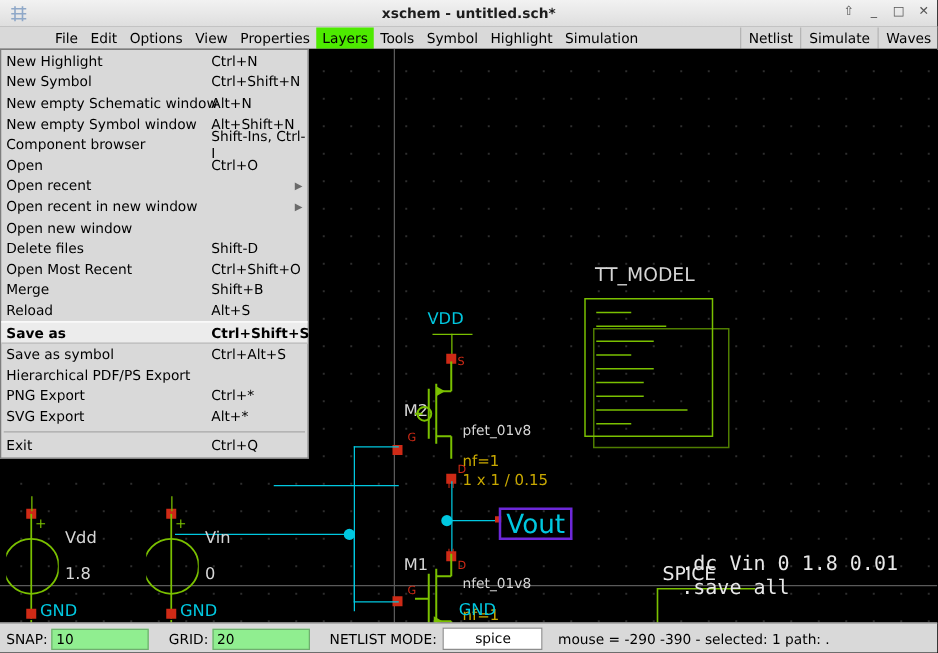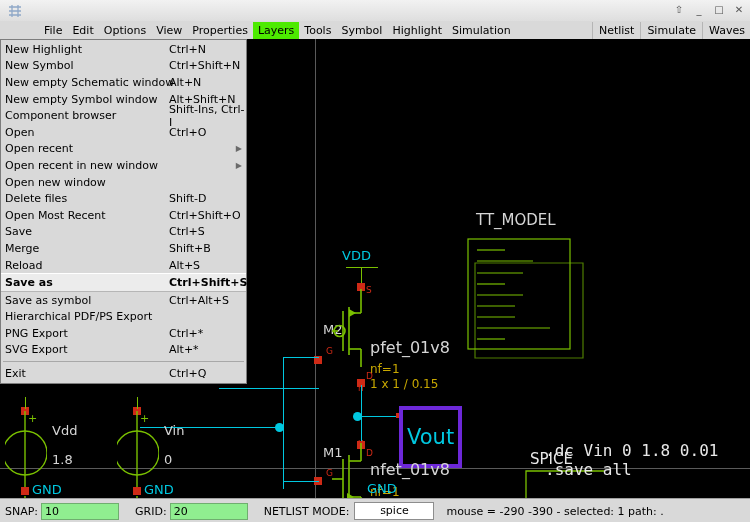--- a/index.html
+++ b/index.html
@@ -61,30 +61,30 @@
   .gwire{position:absolute;background:#7ac000;}
   .gwire.h{height:1px;}
   .gwire.v{width:1px;}
 
   .jdot{position:absolute;width:9px;height:9px;border-radius:50%;background:#00c8e0;}
   .pin{position:absolute;width:8px;height:8px;background:#cf2a16;}
 
   .lbl{position:absolute;white-space:nowrap;font-family:"DejaVu Sans", sans-serif;}
   .lbl-net{color:#00c8e0;font-size:13px;}
   .lbl-name{color:#d6d6d6;font-size:13px;}
-  .lbl-model{color:#d6d6d6;font-size:16px;}
+  .lbl-model{color:#d6d6d6;font-size:11px;}
   .lbl-param{color:#c8a800;font-size:12px;}
   .lbl-pin{color:#cf2a16;font-size:9px;}
   .lbl-sym{color:#d6d6d6;font-size:12px;}
   .lbl-val{color:#d6d6d6;font-size:12px;}
   .lbl-plus{color:#7ac000;font-size:11px;}
 
   .vout-box{
-    position:absolute;border:4px solid #6d28d9;color:#00c8e0;
-    font-size:21px;line-height:22px;padding:16px 4px;
+    position:absolute;border:2px solid #6d28d9;color:#00c8e0;
+    font-size:21px;line-height:22px;padding:0 4px;
     font-family:"DejaVu Sans", sans-serif;
   }
 
   .spice-text{color:#e8e8e8;font-size:16px;font-family:"DejaVu Sans Mono", monospace;white-space:pre;}
 
   
   .dropdown{
     position:absolute;left:0;top:39px;width:245px;
     background:#d9d9d9;border:1px solid #7d7d7d;
     box-shadow:1px 1px 0 rgba(0,0,0,.35);
@@ -128,20 +128,21 @@
 
   <div class="titlebar">
     <div class="tb-icon">
       <svg width="16" height="14" viewBox="0 0 16 14">
         <g stroke="#8fa8c8" stroke-width="1.3" fill="none">
           <path d="M2 3 H14 M2 7 H14 M2 11 H14"></path>
           <path d="M5 1 V13 M11 1 V13"></path>
         </g>
       </svg>
     </div>
+    <div class="tb-title">xschem - untitled.sch*</div>
     <div class="tb-btns">
       <div class="tb-btn">⇧</div>
       <div class="tb-btn">_</div>
       <div class="tb-btn">□</div>
       <div class="tb-btn">✕</div>
     </div>
   </div>
 
   <div class="menubar">
     <div class="menu-item">File</div>
@@ -353,24 +354,20 @@
     </div>
     <div class="drow">
       <span class="dlabel">Delete files</span>
       <span class="daccel">Shift-D</span>
     </div>
     <div class="drow">
       <span class="dlabel">Open Most Recent</span>
       <span class="daccel">Ctrl+Shift+O</span>
     </div>
     <div class="drow">
-      <span class="dlabel">Save</span>
-      <span class="daccel">Ctrl+S</span>
-    </div>
-    <div class="drow">
       <span class="dlabel">Merge</span>
       <span class="daccel">Shift+B</span>
     </div>
     <div class="drow">
       <span class="dlabel">Reload</span>
       <span class="daccel">Alt+S</span>
     </div>
     <div class="drow sel">
       <span class="dlabel">Save as</span>
       <span class="daccel">Ctrl+Shift+S</span>

